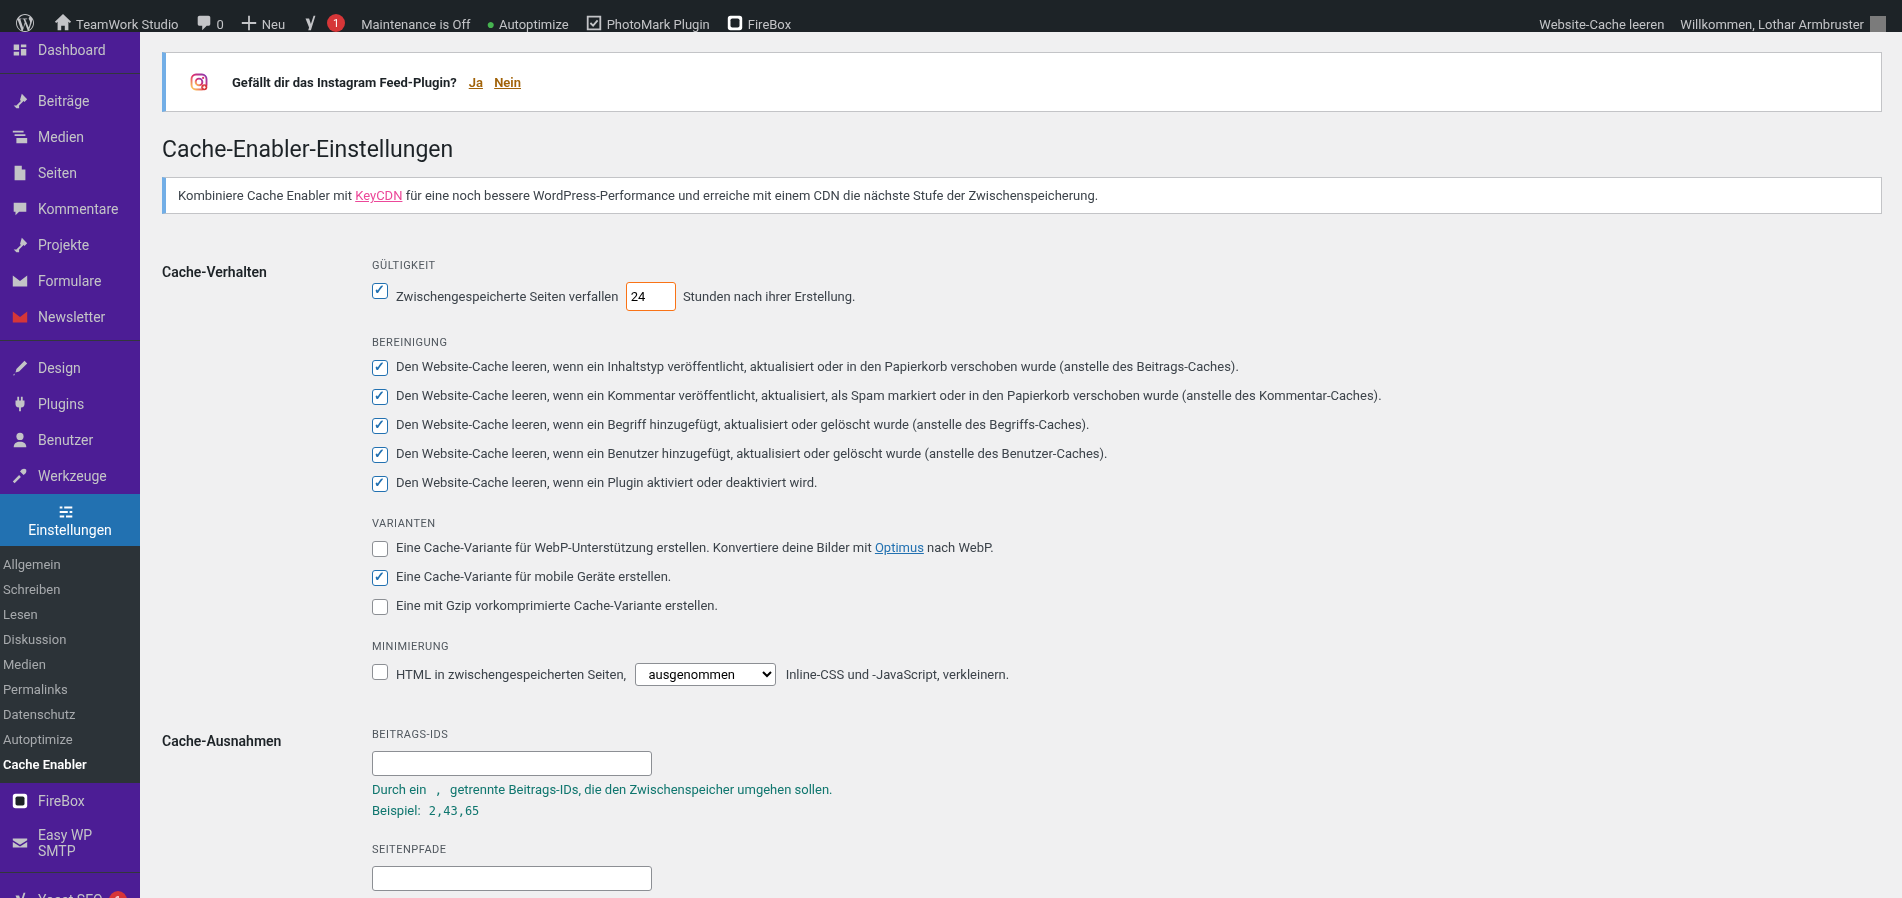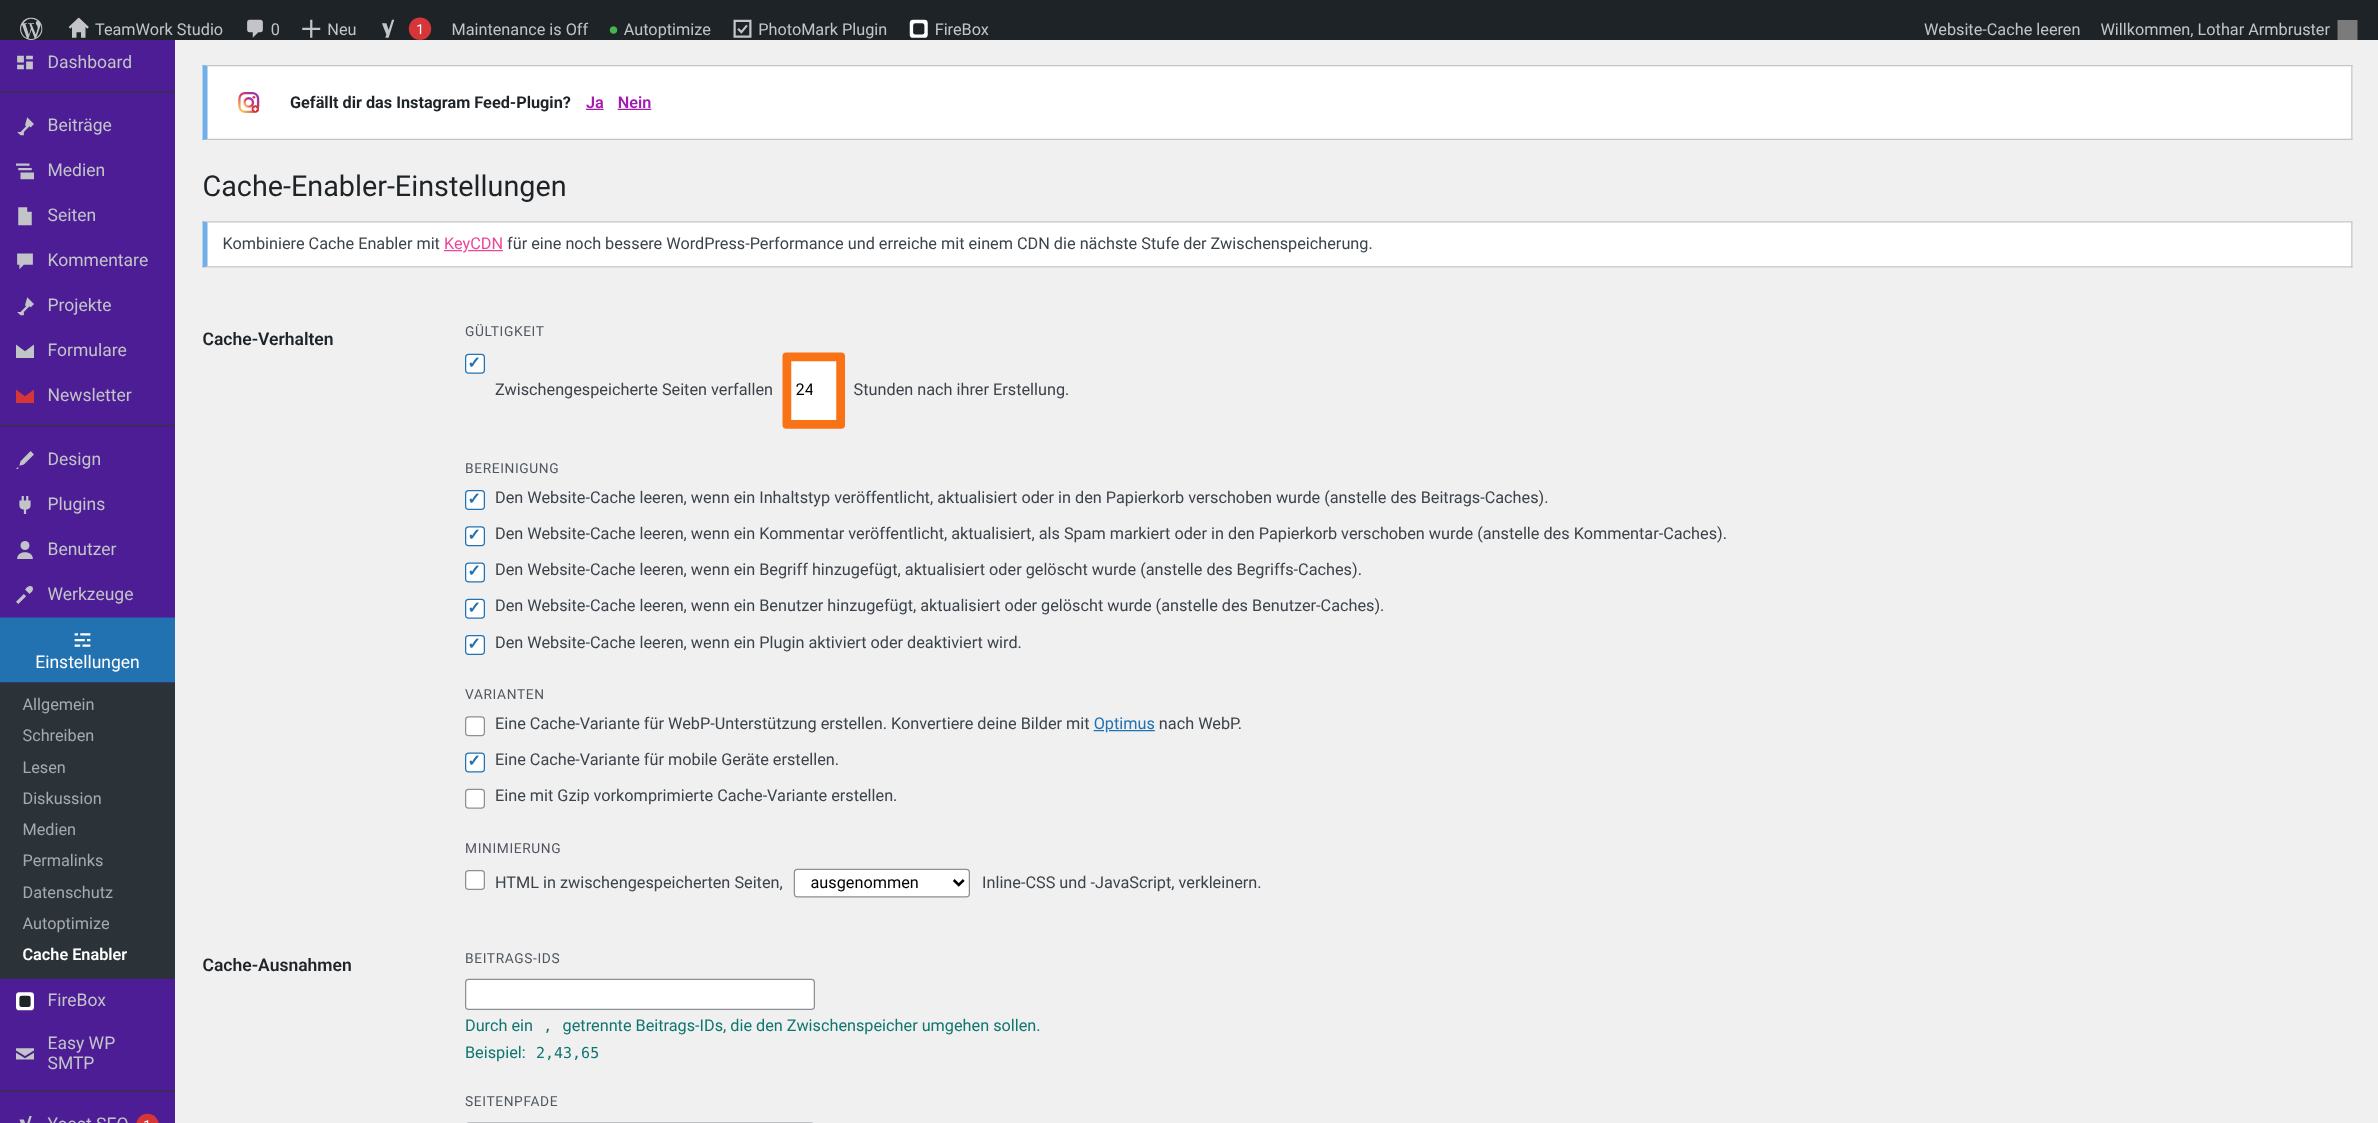--- a/index.html
+++ b/index.html
@@ -15,49 +15,49 @@
 
 #sidemenu { position:fixed; top:32px; left:0; width:140px; bottom:0; background:#4c1d95; color:#c3c4c7; font-size:14px; overflow-y:auto; }
 #sidemenu ul { list-style:none; }
 #sidemenu li { position:relative; }
 #sidemenu a { display:flex; align-items:center; padding:8px 10px; color:#c3c4c7; text-decoration:none; }
 #sidemenu .sep { border-top:1px solid #32373c; margin:5px 0; height:5px; }
 #sidemenu .menu-icon { width:20px; height:20px; margin-right:8px; display:inline-flex; align-items:center; justify-content:center; flex:0 0 20px; }
 #sidemenu li.current > a { background:#2271b1; color:#fff;flex-direction:column; }
 #sidemenu li.current::after { content:""; position:absolute; right:-8px; top:50%; margin-top:-8px; border:8px solid transparent; border-right-color:#f0f0f1; }
 #sidemenu .submenu { background:#2c3338; padding:6px 0; }
-#sidemenu .submenu a { padding:5px 18px; font-size:13px; color:#a7aaad; }
+#sidemenu .submenu a { padding:5px 3px; font-size:13px; color:#a7aaad; }
 #sidemenu .submenu a.current { color:#fff; font-weight:600; }
 #sidemenu .badge-small { background:#d63638; color:#fff; border-radius:9px; min-width:18px; height:18px; display:inline-flex; align-items:center; justify-content:center; font-size:11px; margin-left:6px; }
 #sidemenu .red-icon { color:#d63638; }
 
 #content { margin-left:160px; margin-top:32px; padding:0 20px 20px 2px; height:calc(100vh - 32px); overflow-y:auto; }
 .notice { background:#fff; border:1px solid #c3c4c7; border-left:4px solid #72aee6; padding:12px; margin:20px 0 15px 0; display:flex; align-items:center; }
 .notice .n-icon { width:34px; height:34px; margin:0 16px 0 4px; border-radius:8px; display:flex; align-items:center; justify-content:center; }
 .notice strong { color:#1d2327; }
 .notice .n-links { margin-left:12px; }
-.notice .n-links a { color:#a21caf; text-decoration:underline; margin-right:8px; font-weight:600; }
+.notice .n-links a { color:#a16207; text-decoration:underline; margin-right:8px; font-weight:600; }
 
 h1.page-title { font-size:23px; font-weight:400; color:#1d2327; margin:0 0 10px 0; padding:9px 0 4px 0; }
 .infobox { background:#fff; border:1px solid #c3c4c7; border-left:4px solid #72aee6; padding:10px 12px; font-size:13px; }
 .infobox a { color:#ec4899; }
 
 .form-table { width:100%; margin-top:30px; }
 .form-table .row { display:flex; }
 .form-table .th { width:200px; font-weight:600; color:#1d2327; padding:20px 10px 20px 0; font-size:14px; flex:0 0 200px; }
 .form-table .td { padding:15px 10px; flex:1; }
 .subhead { text-transform:uppercase; font-size:11px; font-weight:400; letter-spacing:0.5px; color:#50575e; margin:0 0 10px 0; }
 .subhead.mt { margin-top:25px; }
 .chk-line { display:flex; align-items:flex-start; margin-bottom:12px; font-size:13px; }
 .chk-line input[type=checkbox] { appearance:none; width:16px; height:16px; border:1px solid #8c8f94; border-radius:3px; margin-right:8px; position:relative; cursor:pointer; flex:0 0 16px; background:#fff; margin-top:1px; }
 .chk-line input[type=checkbox]:checked { background:#fff; border-color:#2271b1; }
 .chk-line input[type=checkbox]:checked::after { content:"✓"; position:absolute; top:-2px; left:1px; color:#2271b1; font-size:13px; font-weight:bold; }
 .chk-line label { cursor:pointer; }
 .chk-line a { color:#2271b1; text-decoration:underline; }
-.inline-num { width:50px; padding:16px 4px; border:7px solid #f97316; border-radius:3px; margin:0 4px; font-size:13px; }
+.inline-num { width:50px; padding:6px 4px; border:1px solid #f97316; border-radius:3px; margin:0 4px; font-size:13px; }
 .inline-select { padding:2px 24px 2px 8px; border:1px solid #8c8f94; border-radius:3px; margin:0 6px; font-size:13px; background:#fff; }
 .text-input { width:280px; padding:4px 8px; border:1px solid #8c8f94; border-radius:3px; font-size:13px; }
 .description { font-size:13px; color:#0f766e; margin-top:6px; }
 code { background:#f0f0f1; padding:2px 5px; border-radius:2px; font-family:Consolas,Monaco,monospace; font-size:12px; }
 
 svg { width:18px; height:18px; fill:currentColor; }
 </style>
 </head>
 <body>
 

